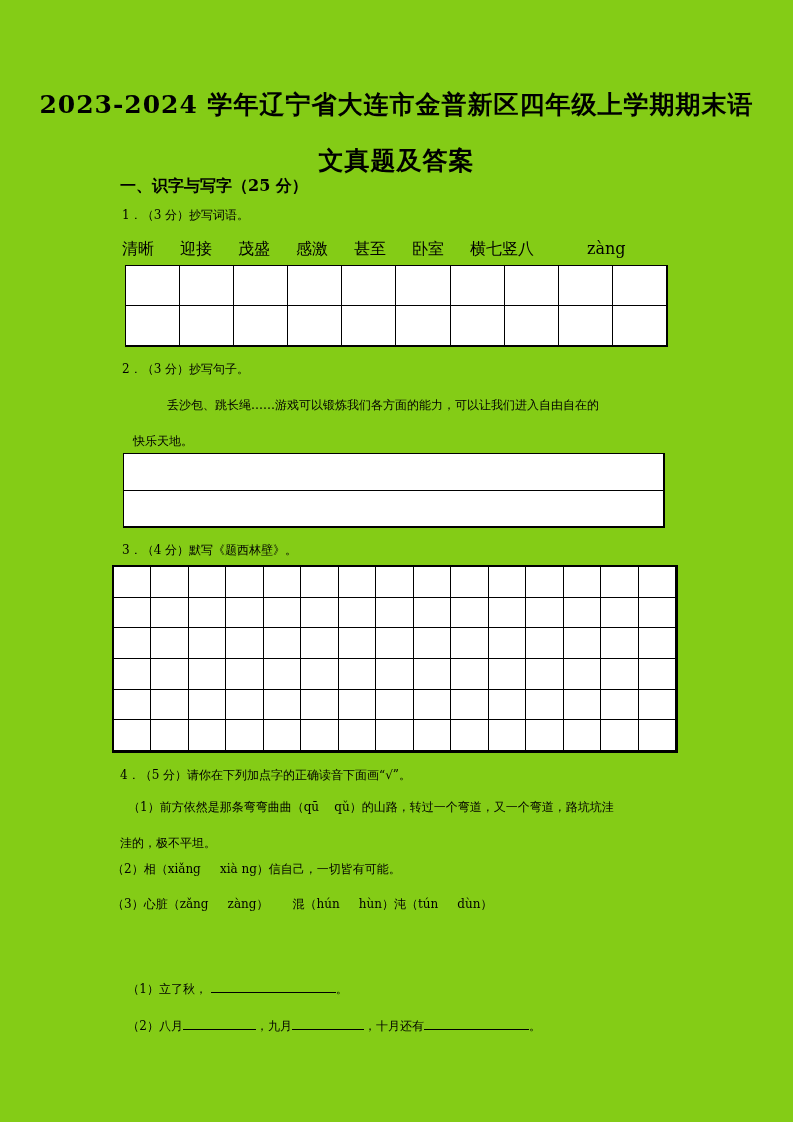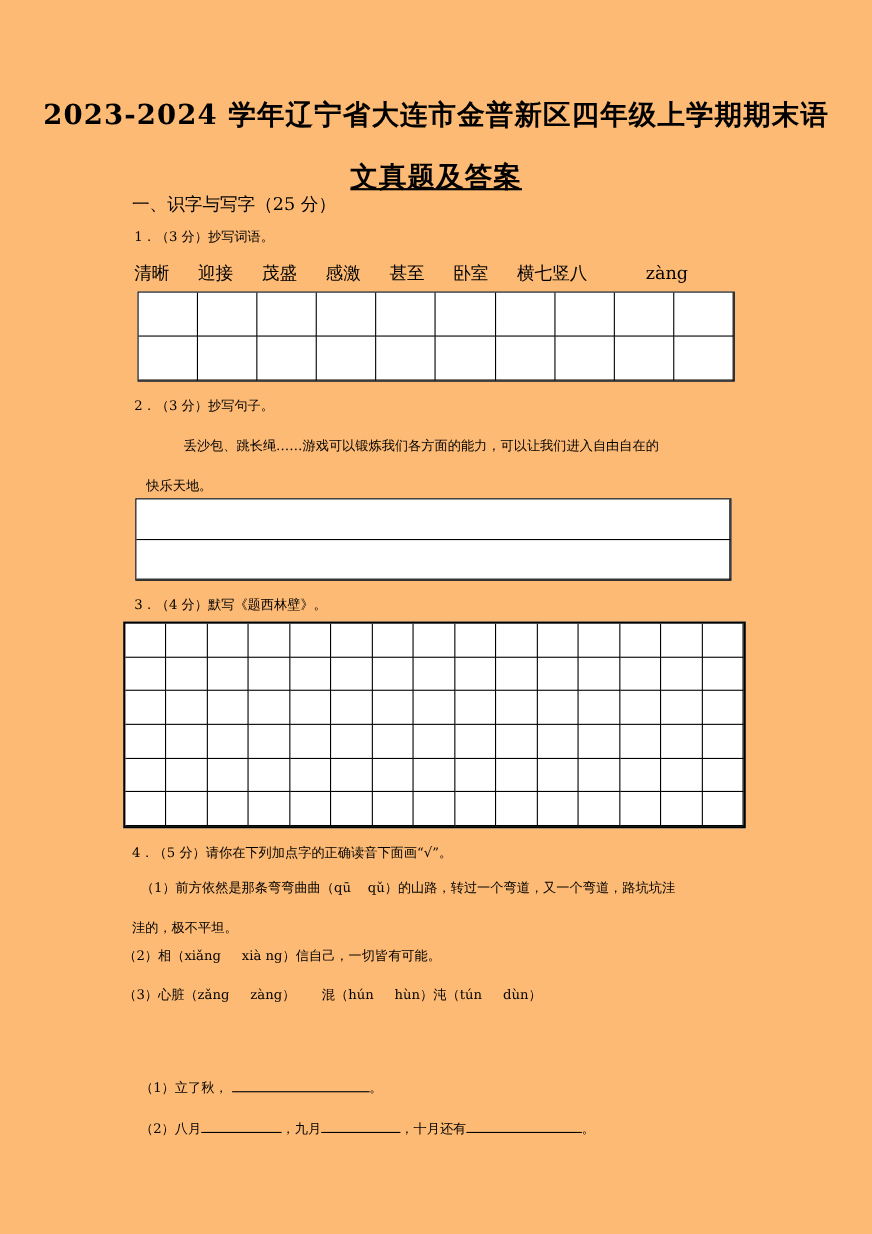--- a/index.html
+++ b/index.html
@@ -1,38 +1,38 @@
 <!DOCTYPE html>
 <html><head>
 <meta charset="utf-8">
 <style>
   html, body { margin: 0; padding: 0; background: #ffffff; }
   .page {
     position: relative;
     width: 793px;
     height: 1122px;
-    background: #fdba74;
+    background: #84cc16;
     color: #000000;
     font-family: "DejaVu Serif", "Liberation Serif", serif;
     overflow: hidden;
   }
   .title-line {
     position: absolute;
     left: 0;
     width: 100%;
     text-align: center;
     font-size: 25px;
     font-weight: bold;
     white-space: pre;
     letter-spacing: 1px;
   }
   .heading {
     position: absolute;
     font-size: 16px;
-    font-weight: normal;
+    font-weight: bold;
     white-space: pre;
     line-height: 18px;
   }
   .line {
     position: absolute;
     font-size: 12px;
     line-height: 19px;
     white-space: pre;
   }
   .words {
@@ -63,21 +63,21 @@
     height: 15px;
     vertical-align: baseline;
   }
 </style>
 </head>
 <body>
 
 <div class="page">
 
   <div class="title-line" style="top:88px;">2023-2024 学年辽宁省大连市金普新区四年级上学期期末语</div>
-  <div class="title-line" style="top:144px;text-decoration:underline;">文真题及答案</div>
+  <div class="title-line" style="top:144px;">文真题及答案</div>
 
   <div class="heading" style="top:177px; left:120px;">一、识字与写字（25 分）</div>
 
   <div class="line" style="top:206px; left:122px;">1．（3 分）抄写词语。</div>
 
   <div class="words" style="top:239px; left:122px;">
     <span class="word">清晰</span>
     <span class="word">迎接</span>
     <span class="word">茂盛</span>
     <span class="word">感激</span>

